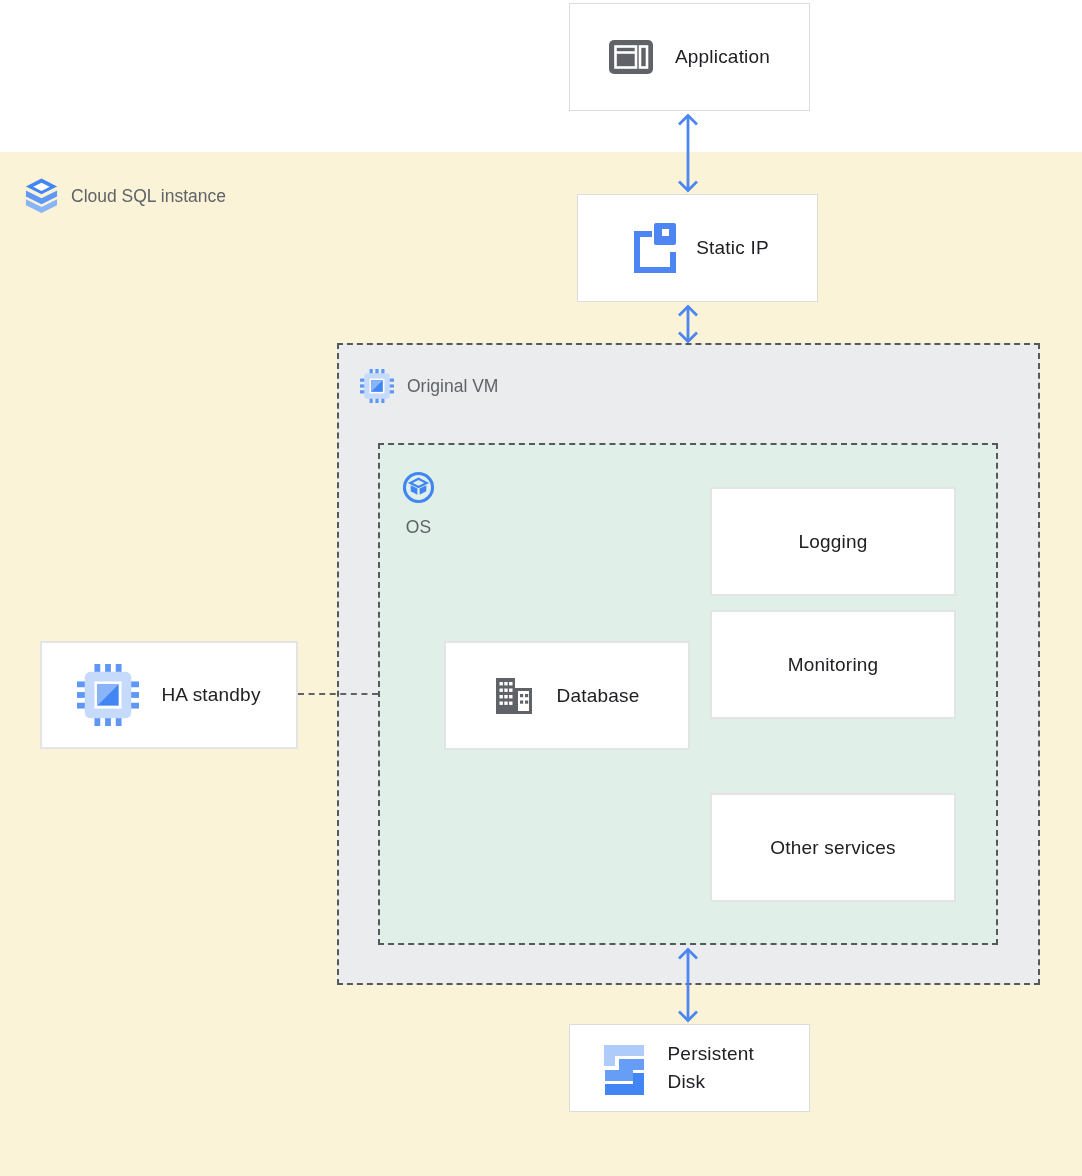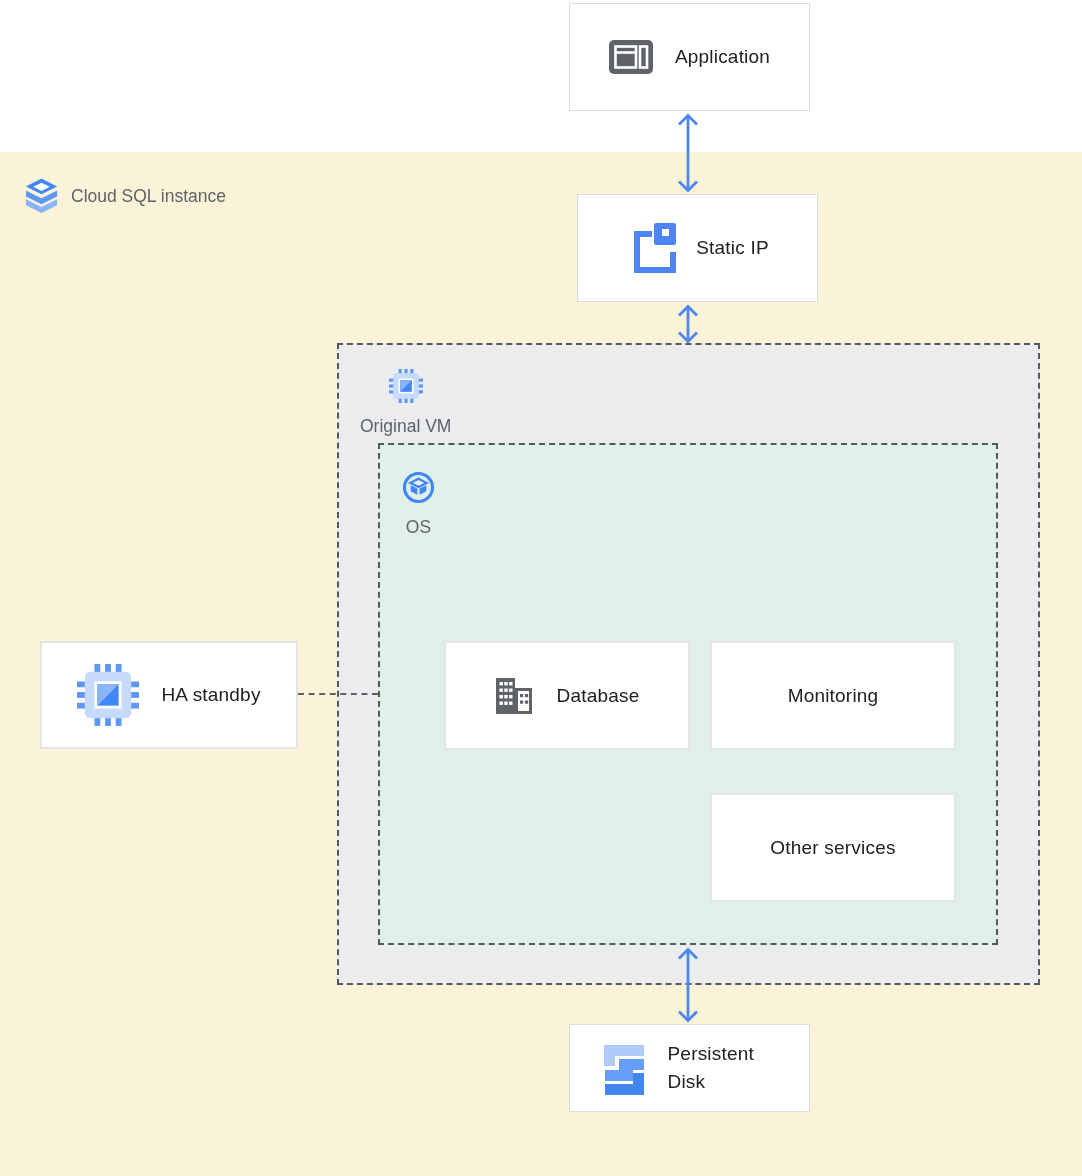--- a/index.html
+++ b/index.html
@@ -111,21 +111,21 @@
   <div class="arrow" style="left:676px; top:304px;">
     <svg width="24" height="40" viewBox="0 0 24 40">
       <line x1="12" y1="4" x2="12" y2="36" stroke="#4d86f2" stroke-width="2.8"></line>
       <path d="M3,11.5 L12,2.5 L21,11.5" fill="none" stroke="#4d86f2" stroke-width="2.8"></path>
       <path d="M3,28.5 L12,37.5 L21,28.5" fill="none" stroke="#4d86f2" stroke-width="2.8"></path>
     </svg>
   </div>
 
   <div class="region region-vm" style="left:337px; top:343px; width:703px; height:642px;"></div>
 
-  <div class="region-label-row" style="left:360px; top:369px;flex-direction:column;">
+  <div class="region-label-row" style="left:360px; top:369px;">
     <span>
       <svg width="34" height="34" viewBox="0 0 64 64">
         <g fill="#5e97f6">
           <rect x="18" y="0" width="6" height="10"></rect>
             <rect x="29" y="0" width="6" height="10"></rect>
             <rect x="40" y="0" width="6" height="10"></rect>
           <rect x="18" y="54" width="6" height="10"></rect>
             <rect x="29" y="54" width="6" height="10"></rect>
             <rect x="40" y="54" width="6" height="10"></rect>
           <rect x="0" y="18" width="10" height="6"></rect>
@@ -151,20 +151,23 @@
       <svg width="33" height="33" viewBox="0 0 36 36">
         <circle cx="18" cy="18" r="15.3" fill="none" stroke="#4285f4" stroke-width="3.4"></circle>
         <polygon points="18,8.5 27,13 18,17.5 9,13" fill="none" stroke="#4285f4" stroke-width="2.4"></polygon>
         <path d="M9.5,15.5 V22 L16.8,25.8 V19.2 Z" fill="#4285f4"></path>
         <path d="M26.5,15.5 V22 L19.2,25.8 V19.2 Z" fill="#4285f4"></path>
       </svg>
     </span>
     <span class="region-label">OS</span>
   </div>
 
+  <div class="node inner" style="left:710px; top:487px; width:246px; height:109px;">
+    <span class="node-label">Logging</span>
+  </div>
 
   <div class="node inner" style="left:444px; top:641px; width:246px; height:109px; gap:24px;">
     <span>
       <svg width="38" height="38" viewBox="0 0 38 38">
         <rect x="1" y="1" width="19" height="36" fill="#5f6368"></rect>
         <g fill="#ffffff">
           <rect x="4.5" y="5" width="3.4" height="3.4"></rect>
             <rect x="9.3" y="5" width="3.4" height="3.4"></rect>
             <rect x="14.1" y="5" width="3.4" height="3.4"></rect>
           <rect x="4.5" y="11.5" width="3.4" height="3.4"></rect>
@@ -183,21 +186,21 @@
           <rect x="25" y="17" width="3.2" height="3.2"></rect>
             <rect x="30" y="17" width="3.2" height="3.2"></rect>
           <rect x="25" y="23.5" width="3.2" height="3.2"></rect>
             <rect x="30" y="23.5" width="3.2" height="3.2"></rect>
         </g>
       </svg>
     </span>
     <span class="node-label">Database</span>
   </div>
 
-  <div class="node inner" style="left:710px; top:641px; width:246px; height:109px;text-align:right;">
+  <div class="node inner" style="left:710px; top:610px; width:246px; height:109px;text-align:right;">
     <span class="node-label">Monitoring</span>
   </div>
 
   <div class="node inner" style="left:710px; top:793px; width:246px; height:109px;">
     <span class="node-label">Other services</span>
   </div>
 
   <div class="node inner" style="left:40px; top:641px; width:258px; height:108px; ">
     <span>
       <svg width="62" height="62" viewBox="0 0 64 64">

